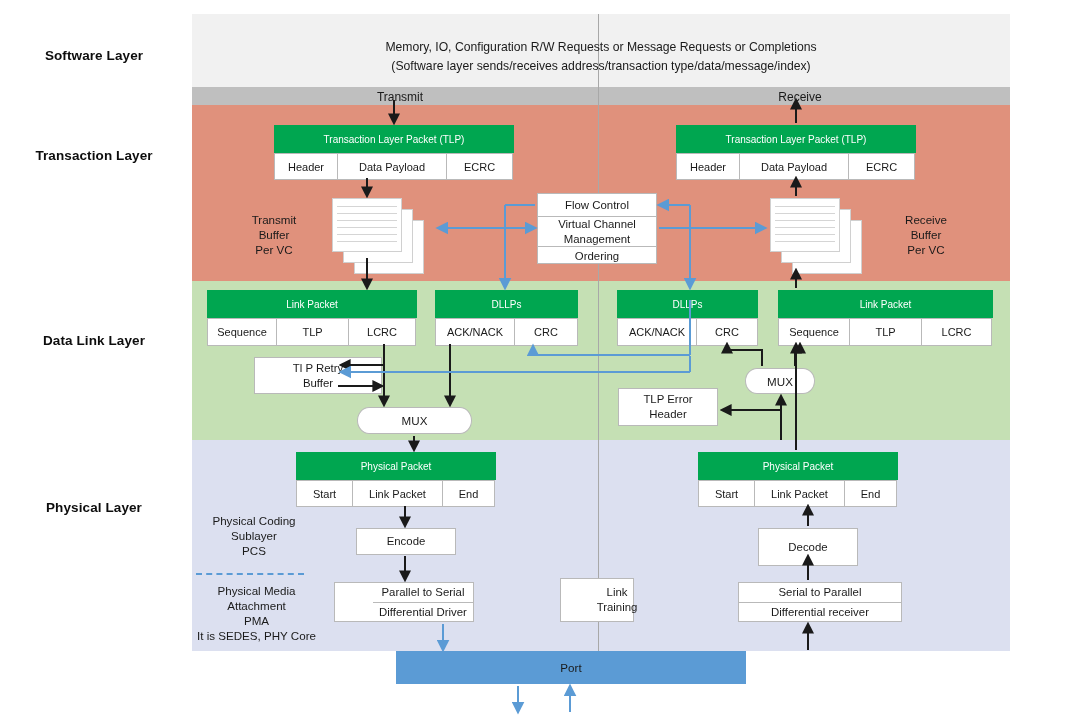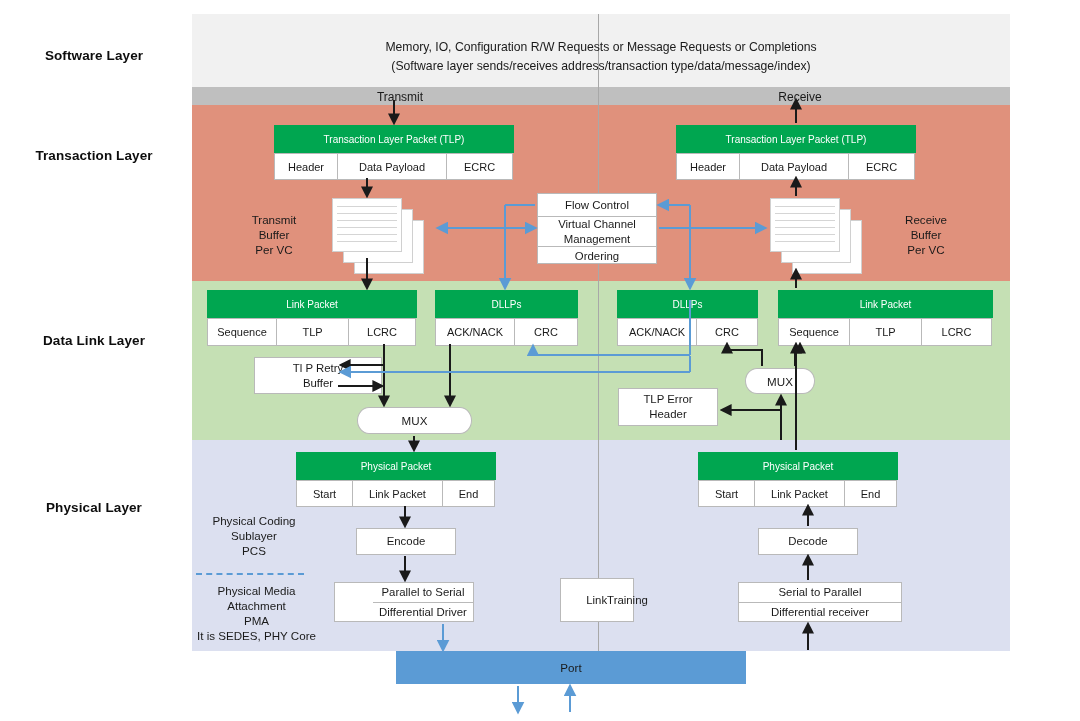--- a/index.html
+++ b/index.html
@@ -368,33 +368,33 @@
   </div>
 
   <div class="side-label" style="left:194px; top:583px; width:125px;">
     <span>Physical Media</span><br>
     <span>Attachment</span><br>
     <span>PMA</span><br>
     <span>It is SEDES, PHY Core</span>
   </div>
 
   <div class="wbox" style="left:356px; top:528px; width:100px; height:27px;">Encode</div>
-  <div class="wbox" style="left:758px; top:528px; width:100px; height:27px;">Decode</div>
+  <div class="wbox" style="left:758px; top:528px; width:100px; height:38px;">Decode</div>
 
   <div class="wbox stack2" style="left:334px; top:582px; width:140px; height:40px;padding-left:38px;">
     <div class="subrow">Parallel to Serial</div>
     <div class="subrow">Differential Driver</div>
   </div>
 
   <div class="wbox stack2" style="left:738px; top:582px; width:164px; height:40px;">
     <div class="subrow">Serial to Parallel</div>
     <div class="subrow">Differential receiver</div>
   </div>
 
-  <div class="wbox" style="left:560px; top:578px; width:74px; height:44px; flex-direction:row;padding-left:40px;">
+  <div class="wbox" style="left:560px; top:578px; width:74px; height:44px; flex-direction:column;padding-left:40px;">
     <span>Link</span>
     <span>Training</span>
   </div>
 
   <div class="portbar" style="left:396px; top:651px; width:350px; height:33px;">Port</div>
 
 
   <svg class="arrows" viewBox="0 0 1080 721" xmlns="http://www.w3.org/2000/svg">
     <defs>
       <marker id="abk" viewBox="0 0 10 10" refX="8" refY="5" markerWidth="6" markerHeight="6" orient="auto-start-reverse">

